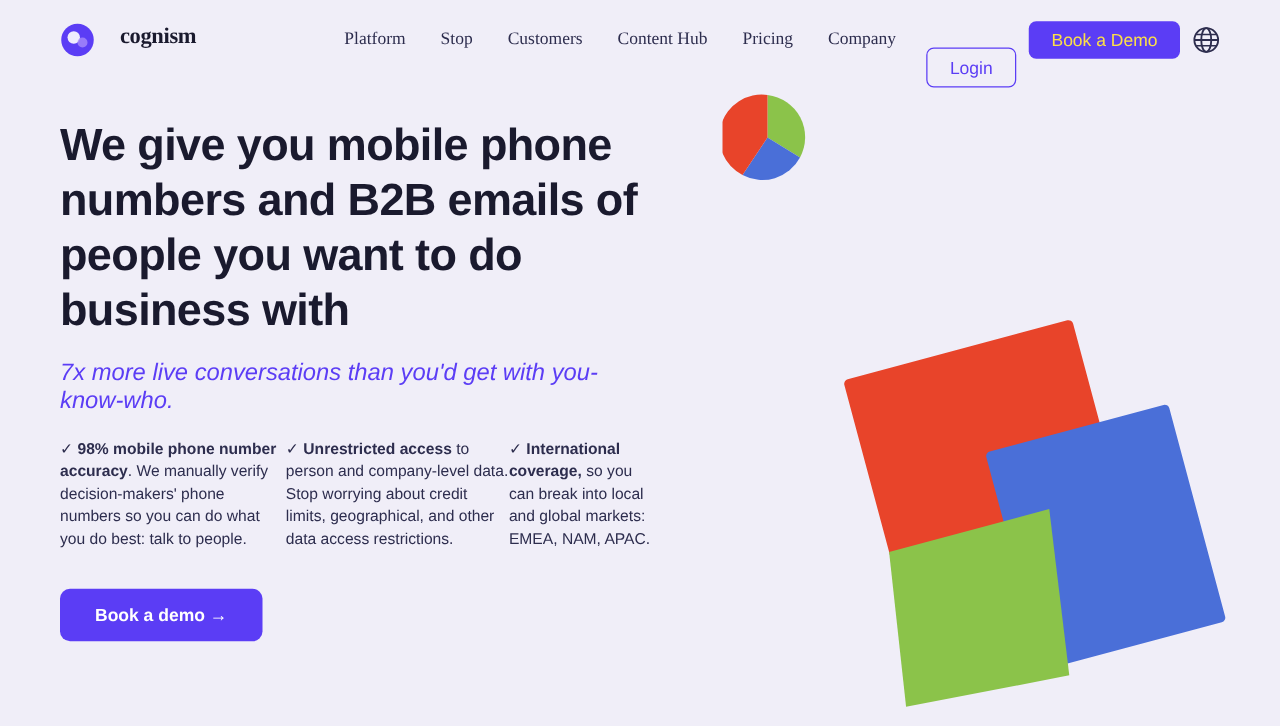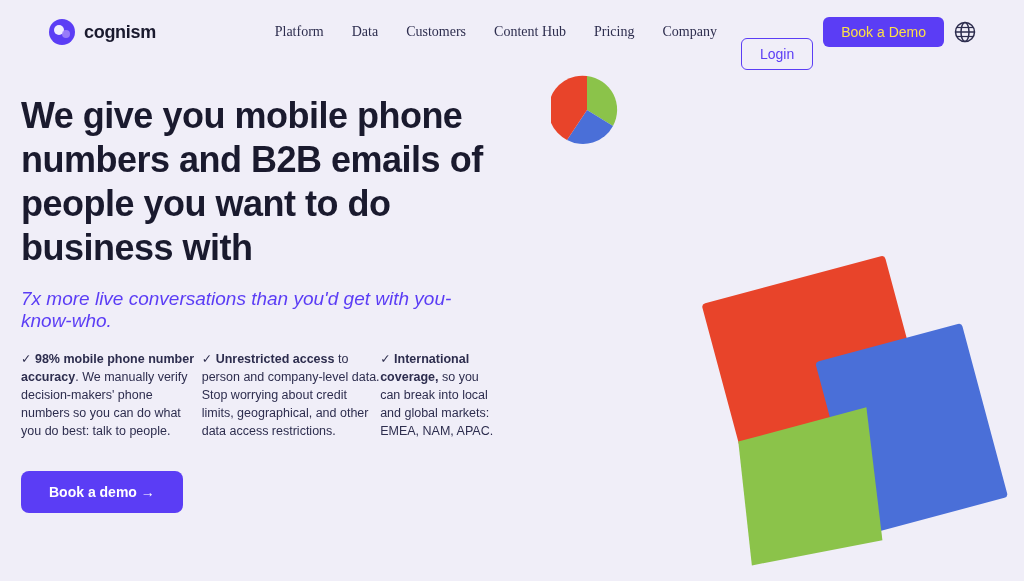--- a/index.html
+++ b/index.html
@@ -19,23 +19,24 @@
       align-items: center;
       padding: 0 48px;
       height: 64px;
       background: #f0eef8;
       position: relative;
       z-index: 10;
     }
 
     .logo-area {
       display: flex;
-      align-items: center;
-      gap: 8px;
+      align-items: flex-start;
+      gap: 20px;
       margin-right: auto;
+      font-family: Liberation Serif, serif;
     }
 
     .logo-icon {
       width: 28px;
       height: 28px;
     }
 
     .logo-text {
       font-size: 18px;
       font-weight: 700;
@@ -90,21 +91,21 @@
     .globe-icon {
       width: 22px;
       height: 22px;
       cursor: pointer;
       color: #2d2d4e;
     }
 
     
     .hero {
       display: flex;
-      padding: 20px 21px 0;
+      padding: 20px 48px 0;
       position: relative;
       height: calc(581px - 64px);
     }
 
     .hero-left {
       flex: 0 0 480px;
       padding-top: 10px;
     }
 
     .hero-heading {
@@ -192,21 +193,21 @@
     <svg class="logo-icon" viewBox="0 0 28 28" fill="none" xmlns="http://www.w3.org/2000/svg">
       <circle cx="14" cy="14" r="13" fill="#5b3df5"></circle>
       <circle cx="11" cy="12" r="5" fill="#fff" opacity="0.9"></circle>
       <circle cx="18" cy="16" r="4" fill="#a78bfa" opacity="0.8"></circle>
     </svg>
     <span class="logo-text">cognism</span>
   </div>
 
   <div class="nav-links">
     <a class="nav-link">Platform</a>
-    <a class="nav-link">Data</a>
+    <a class="nav-link">Stop</a>
     <a class="nav-link">Customers</a>
     <a class="nav-link">Content Hub</a>
     <a class="nav-link">Pricing</a>
     <a class="nav-link">Company</a>
   </div>
 
   <div class="nav-actions">
     <button class="btn-login">Login</button>
     <button class="btn-demo">Book a Demo</button>
     <svg class="globe-icon" viewBox="0 0 22 22" fill="none" xmlns="http://www.w3.org/2000/svg">

